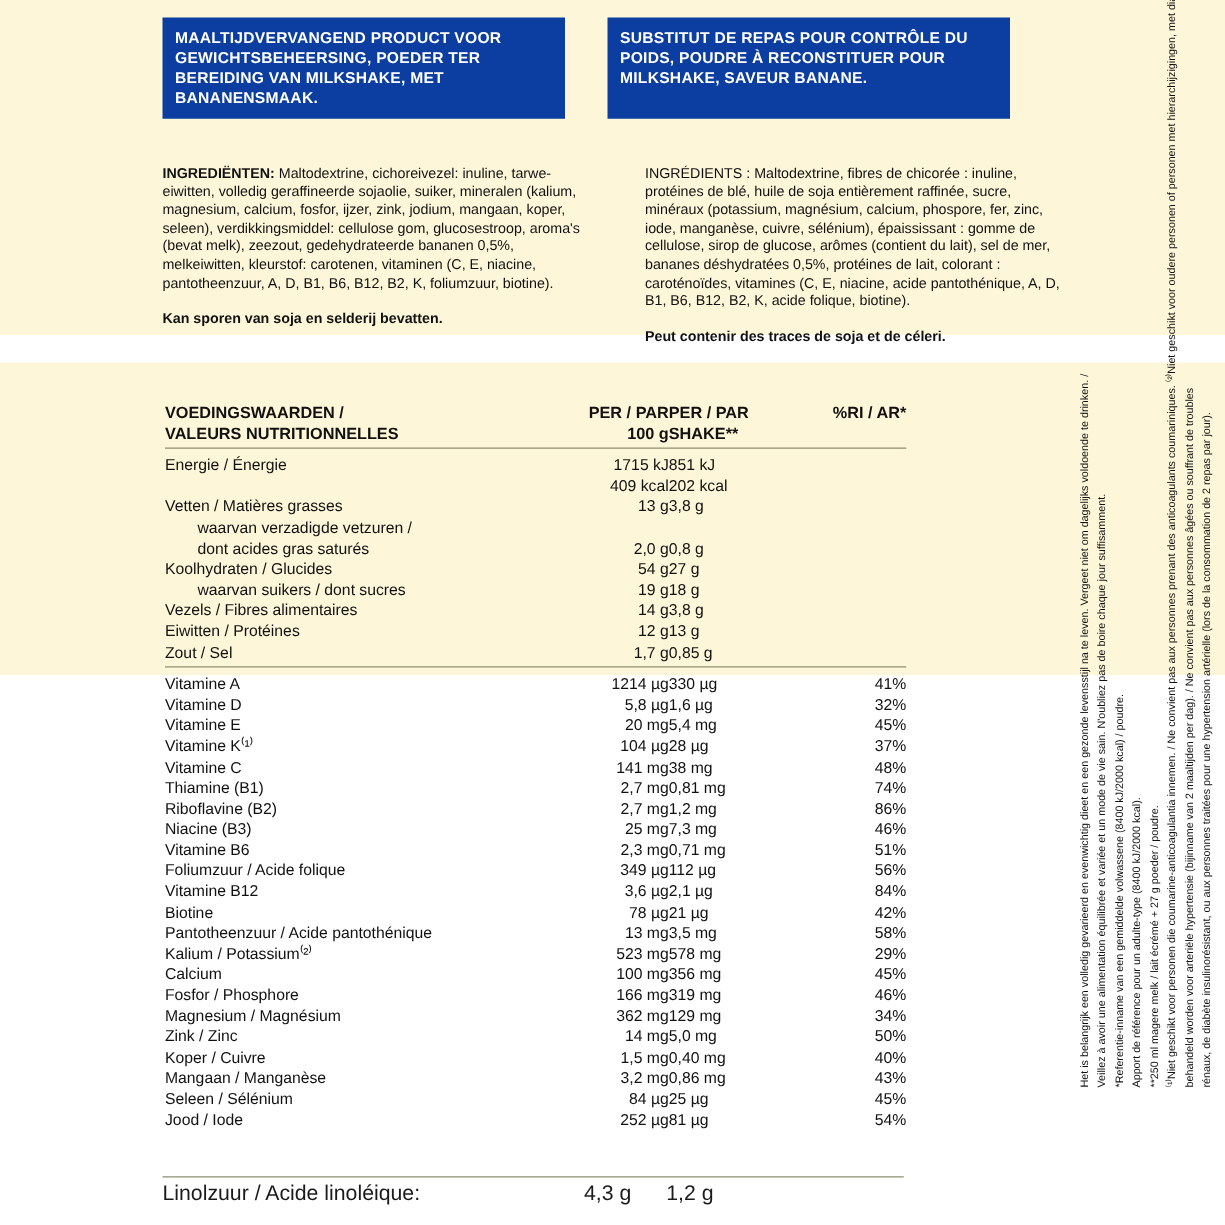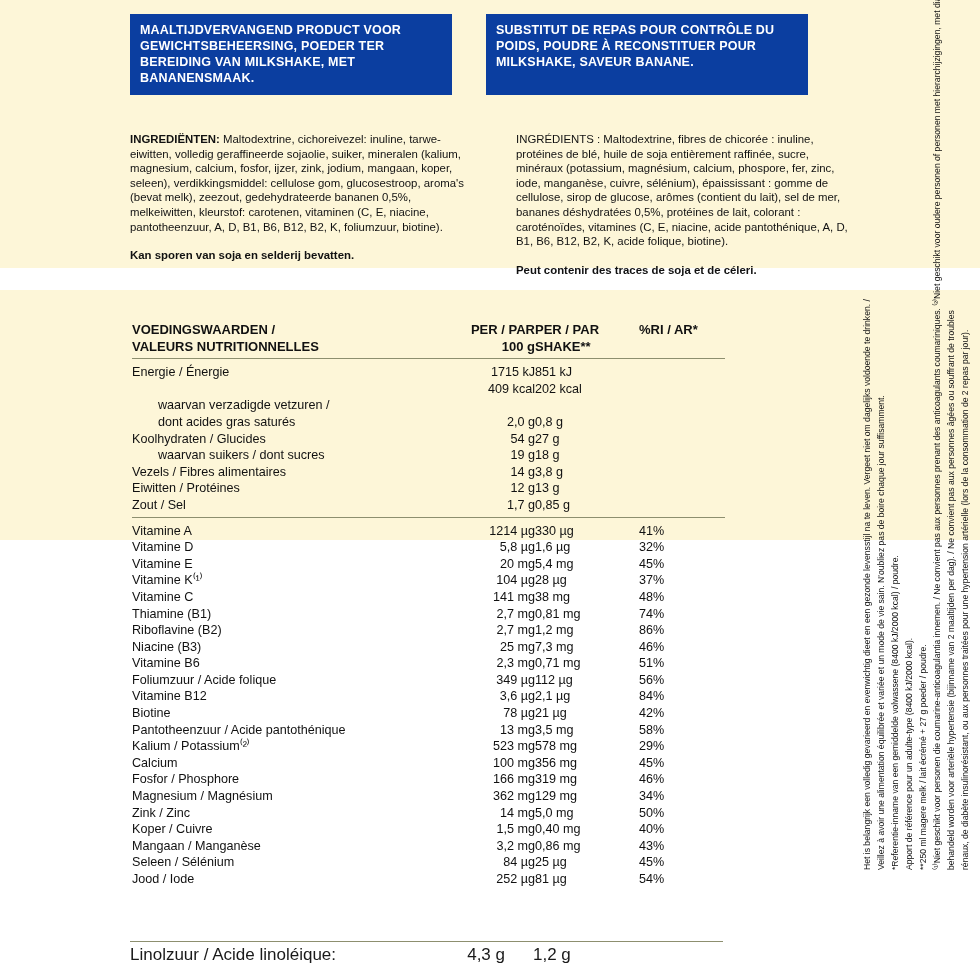--- a/index.html
+++ b/index.html
@@ -100,21 +100,21 @@
   }
   table.nutri td {
     padding: 0;
     vertical-align: top;
     line-height: 16.6px;
   }
   td.label { text-align: left; padding-right: 6px; }
   td.c100, td.cshake { text-align: right; white-space: nowrap; }
   td.c100 { width: 120px; padding-right: 20px;}
   td.cshake { width: 104px; text-align: left; padding-left: 8px;}
-  td.cri { width: 86px; text-align: left; }
+  td.cri { width: 86px; text-align: right; }
   .indent { padding-left: 26px; display: inline-block; }
   .head-row td {
     font-weight: bold;
     font-size: 13px;
     line-height: 17px;
     padding-bottom: 8px;
   }
   .rule {
     border: none;
     border-top: 1px solid #8d8f6f;
@@ -210,20 +210,26 @@
             <td class="cshake">851 kJ</td>
             <td class="cri"></td>
           </tr>
           <tr>
             <td class="label"></td>
             <td class="c100">409 kcal</td>
             <td class="cshake">202 kcal</td>
             <td class="cri"></td>
           </tr>
           <tr>
+            <td class="label">Vetten  /  Matières grasses</td>
+            <td class="c100">13 g</td>
+            <td class="cshake">3,8 g</td>
+            <td class="cri"></td>
+          </tr>
+          <tr>
             <td class="label"><span class="indent">waarvan verzadigde vetzuren /</span></td>
             <td class="c100"></td>
             <td class="cshake"></td>
             <td class="cri"></td>
           </tr>
           <tr>
             <td class="label"><span class="indent">dont  acides gras saturés</span></td>
             <td class="c100">2,0 g</td>
             <td class="cshake">0,8 g</td>
             <td class="cri"></td>

